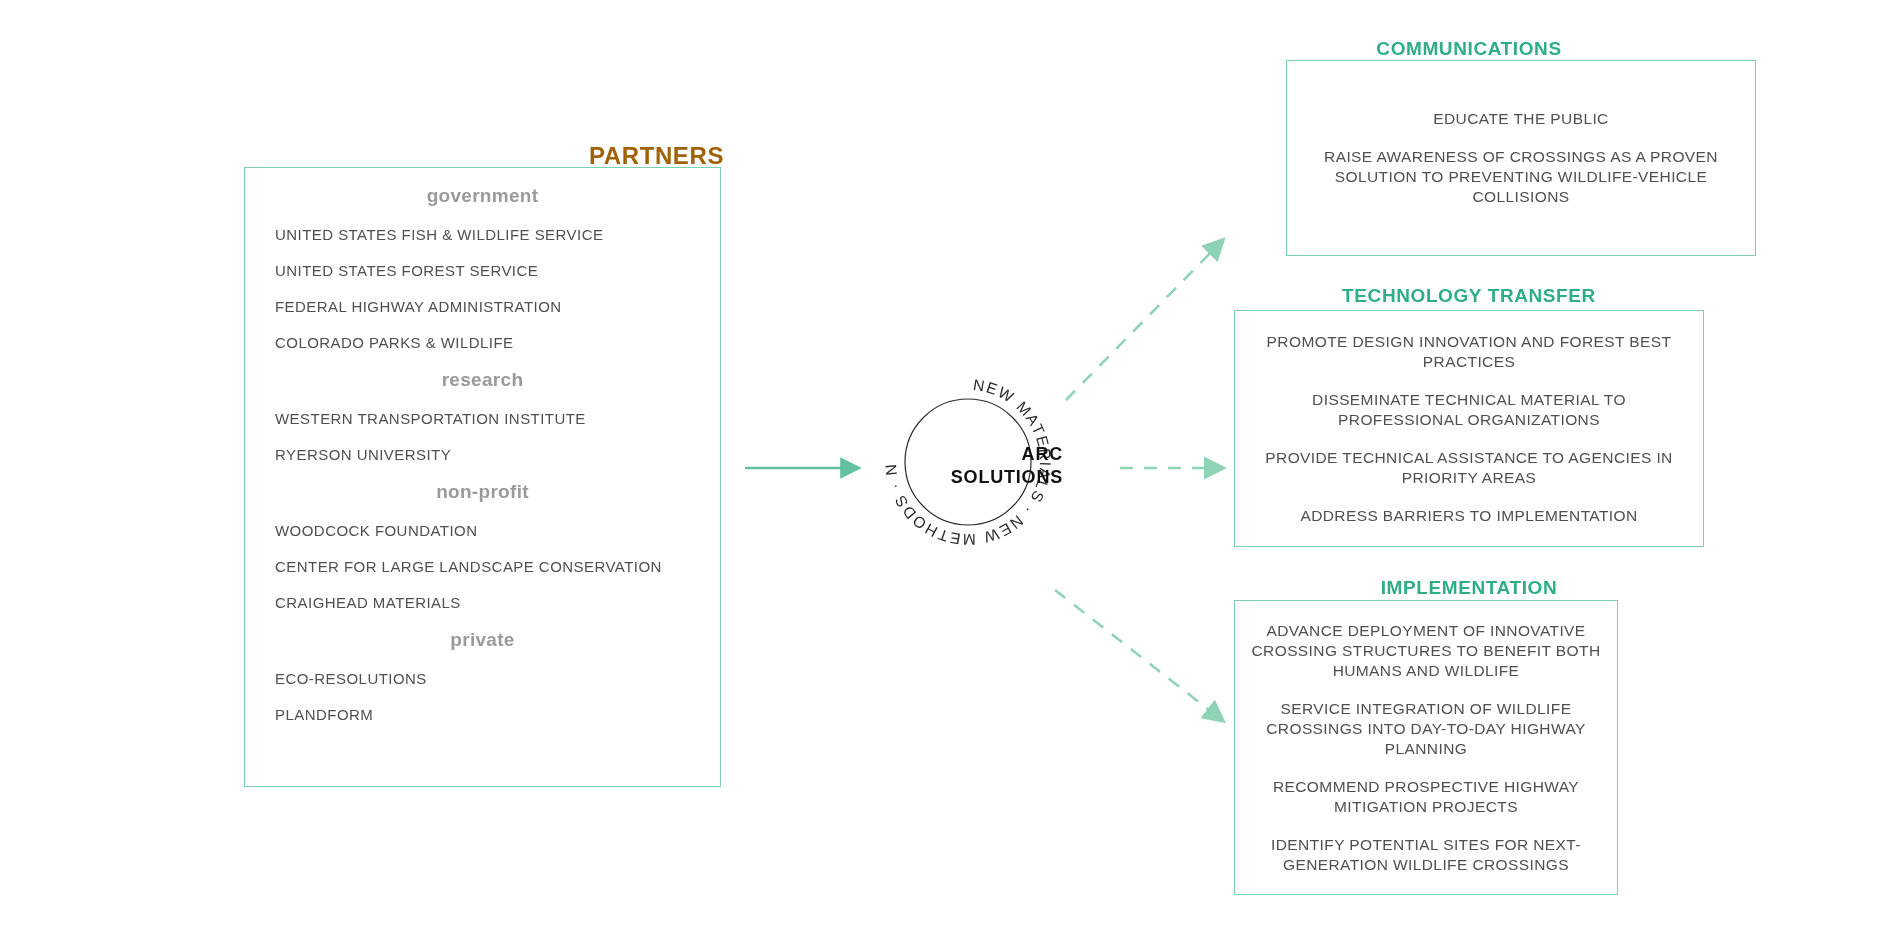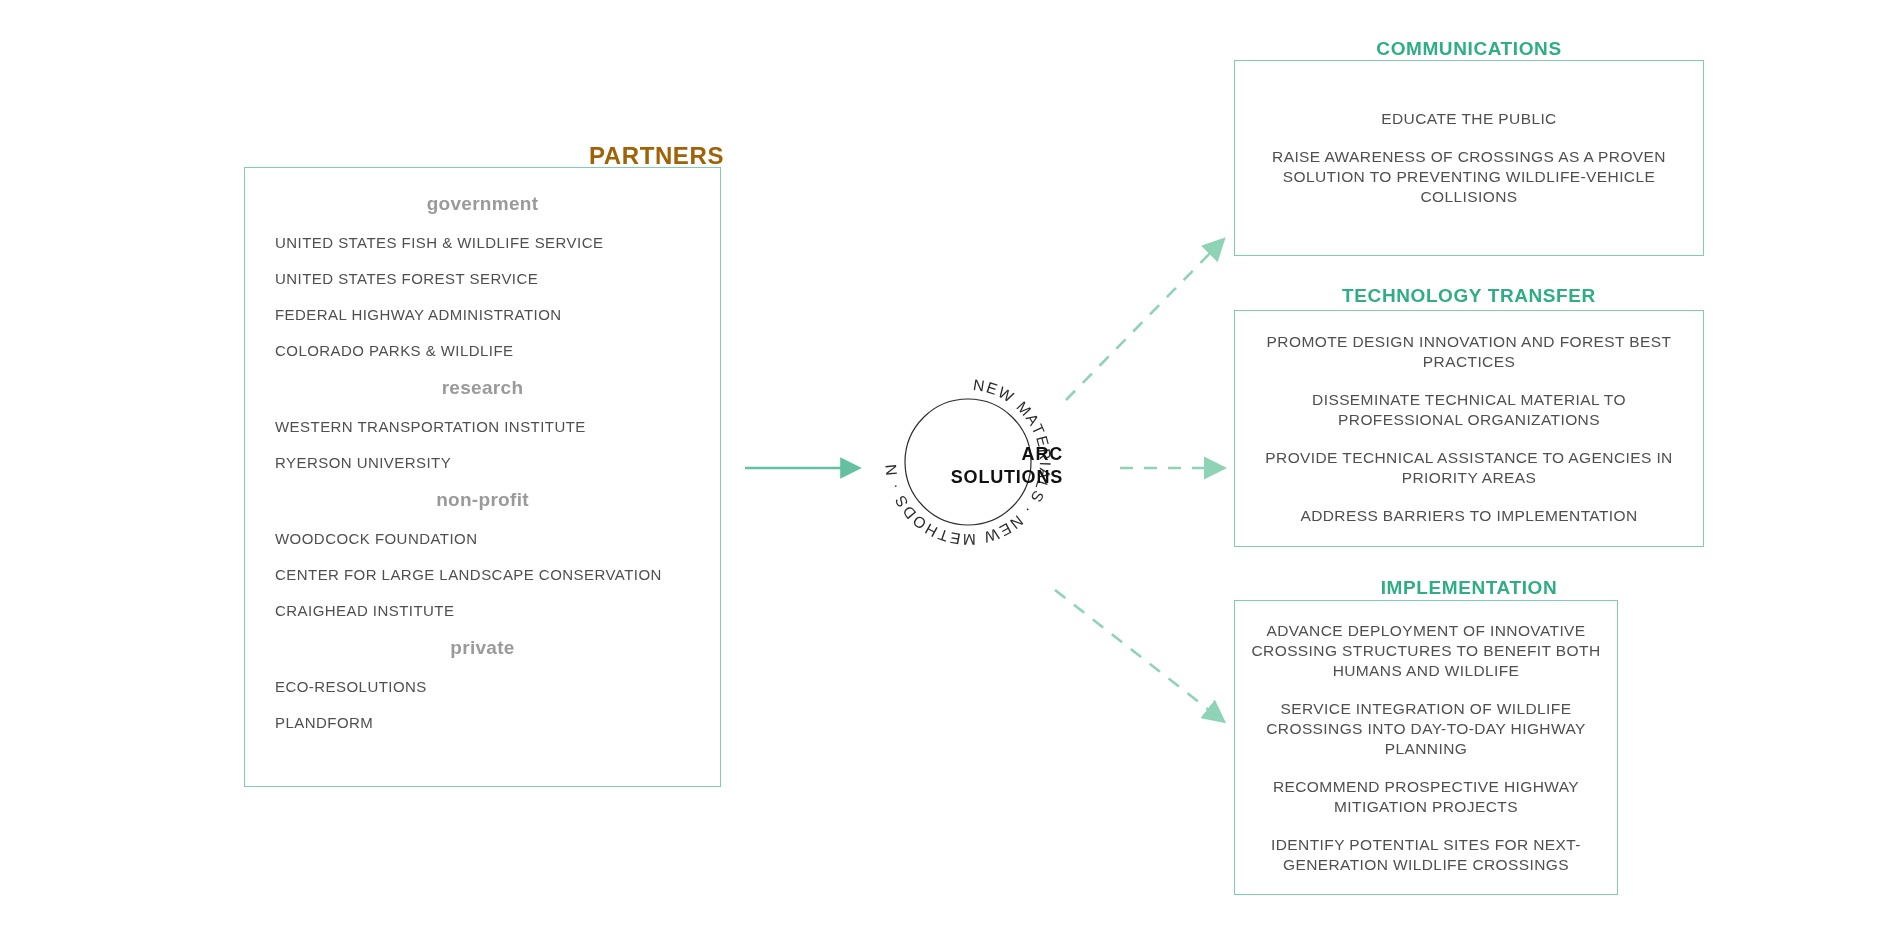--- a/index.html
+++ b/index.html
@@ -51,21 +51,21 @@
     letter-spacing: 0.3px;
   }
   .partner-item {
     font-size: 15px;
     letter-spacing: 0.45px;
     color: #4f4f4f;
     padding-left: 30px;
     line-height: 36px;
     white-space: nowrap;
   }
-  .group-block { margin-top: 8px; }
+  .group-block { margin-top: 0; }
   #partners-inner {
     position: absolute;
     left: 0;
     top: 0;
     width: 100%;
     padding-top: 17px;
     box-sizing: border-box;
   }
   .group-head { margin: 8px 0 10px 0; }
   .group-head.first { margin-top: 0; }
@@ -113,21 +113,21 @@
     text-align: center;
     font-size: 15.5px;
     letter-spacing: 0.4px;
     color: #4f4f4f;
     line-height: 20px;
     padding: 0 16px;
     margin: 9px 0;
   }
 
   #comm-title { left: 1234px; top: 38px; width: 470px; }
-  #comm-box   { left: 1234px; top: 60px; width: 470px; height: 196px; }
+  #comm-box   { left: 1286px; top: 60px; width: 470px; height: 196px; }
 
   #tech-title { left: 1234px; top: 285px; width: 470px; }
   #tech-box   { left: 1234px; top: 310px; width: 470px; height: 237px; }
 
   #impl-title { left: 1234px; top: 577px; width: 470px; }
   #impl-box   { left: 1234px; top: 600px; width: 384px; height: 295px; }
 
   
   #arrows {
     position: absolute;
@@ -172,21 +172,21 @@
       <div class="group-block">
         <div class="group-head">research</div>
         <div class="partner-item">WESTERN TRANSPORTATION INSTITUTE</div>
         <div class="partner-item">RYERSON UNIVERSITY</div>
       </div>
 
       <div class="group-block">
         <div class="group-head">non-profit</div>
         <div class="partner-item">WOODCOCK FOUNDATION</div>
         <div class="partner-item">CENTER FOR LARGE LANDSCAPE CONSERVATION</div>
-        <div class="partner-item">CRAIGHEAD INSTITUTE</div>
+        <div class="partner-item">CRAIGHEAD MATERIALS</div>
       </div>
 
       <div class="group-block">
         <div class="group-head">private</div>
         <div class="partner-item">ECO-RESOLUTIONS</div>
         <div class="partner-item">PLANDFORM</div>
       </div>
 
     </div>
   </div>

